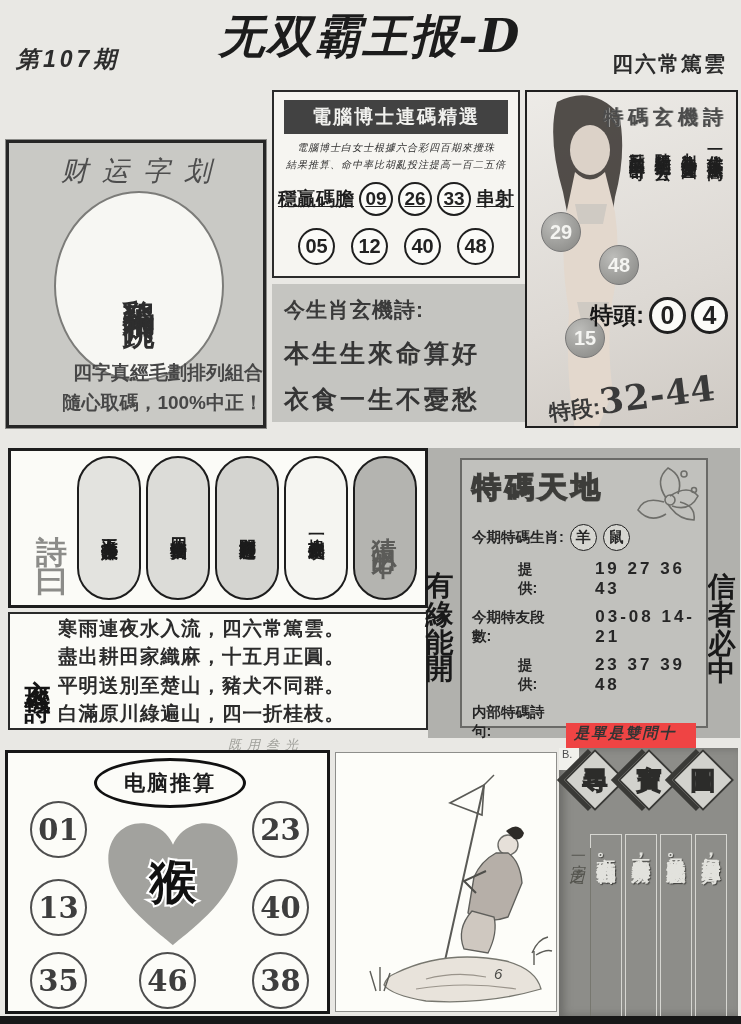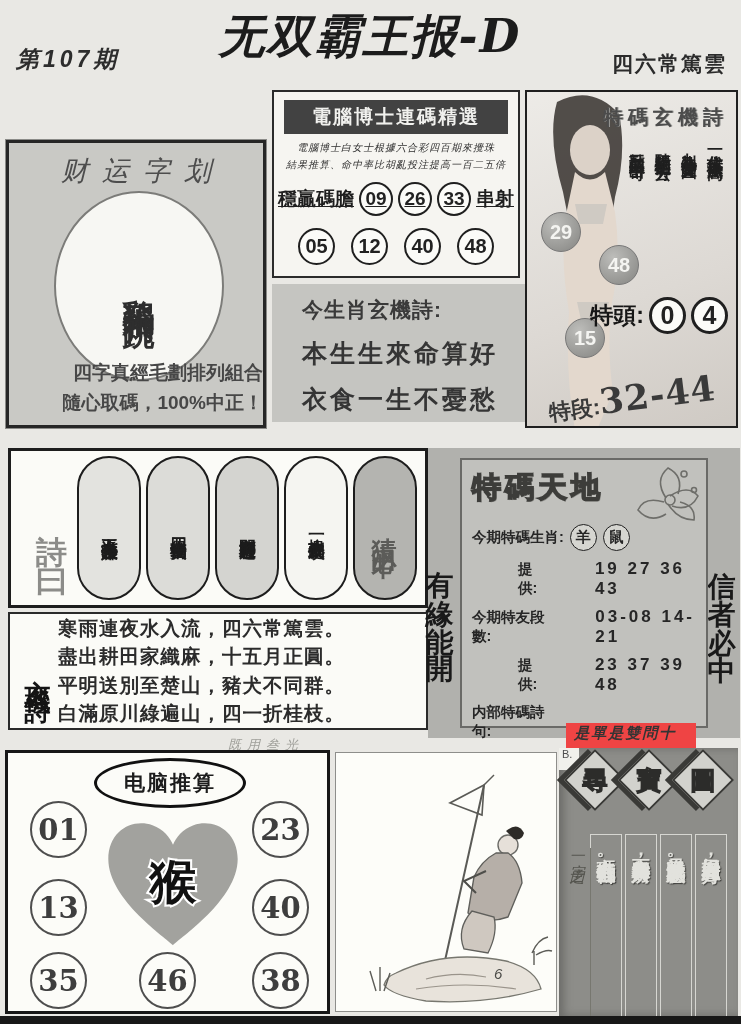--- a/index.html
+++ b/index.html
@@ -36,21 +36,21 @@
   .doctor-title { margin:8px auto 5px; width:224px; background:#424242; color:#f1f1ee; text-align:center;
                   font-size:19px; font-weight:800; padding:4px 0; letter-spacing:2px;}
   .doctor-line { text-align:center; font-size:10px; color:#303030; line-height:1.7; letter-spacing:1px;}
   .doc-row { display:flex; align-items:center; justify-content:center; gap:5px; margin-top:9px;text-decoration:underline;}
   .doc-row .lbl { font-size:19px; font-weight:800; color:#1e1e1e;}
   .c33 { width:34px; height:34px; font-size:19px;}
   .c36 { width:37px; height:37px; font-size:20px;}
   .doc-row2 { display:flex; justify-content:center; gap:16px; margin-top:12px;}
 
   
-  .zodiac { left:272px; top:284px; width:284px; height:138px; background:#c5c5c1; padding:12px 30px;}
+  .zodiac { left:272px; top:284px; width:284px; height:138px; background:#c5c5c1; padding:12px 12px;}
   .zodiac .t { font-size:21px; font-weight:800; color:#3a3a3a; letter-spacing:1px;}
   .zodiac .l { font-size:25px; font-weight:800; color:#353535; letter-spacing:3px; margin-top:13px;}
 
   
   .special { left:525px; top:90px; width:213px; height:338px; border:2px solid #1f1f1f;
              background:linear-gradient(160deg,#edebe7 0%,#ddd9d4 60%,#cfcac4 100%); overflow:hidden;}
   .special-title { top:12px; right:8px; font-size:20px; font-weight:800; color:#4c4c4c;
                    letter-spacing:5px; text-shadow:1px 0 0 #9a9a97;}
   .special-poem { top:48px; right:6px; height:185px; font-size:16px; font-weight:600; color:#1f1f1f;}
   .special-poem div { margin:0 5px; letter-spacing:2px; font-family:"DejaVu Serif", serif;}

